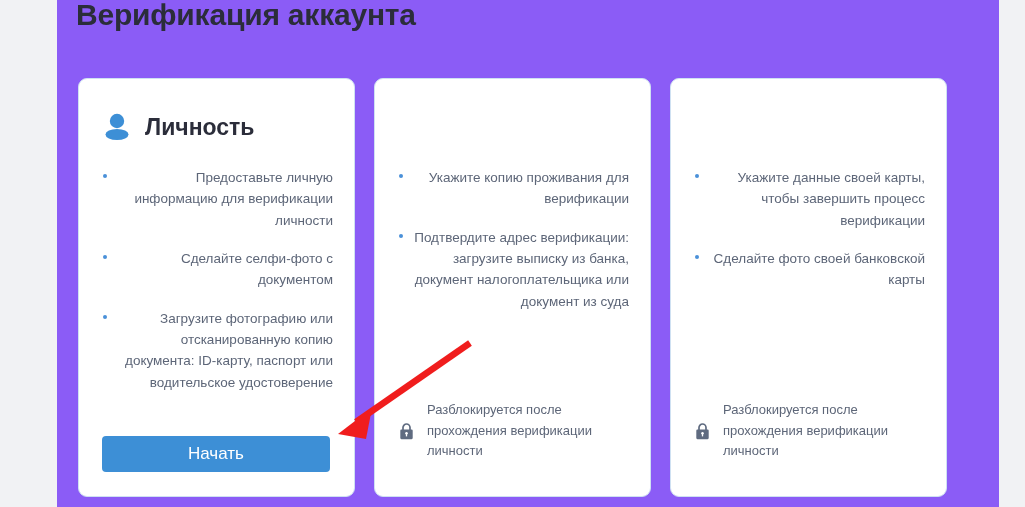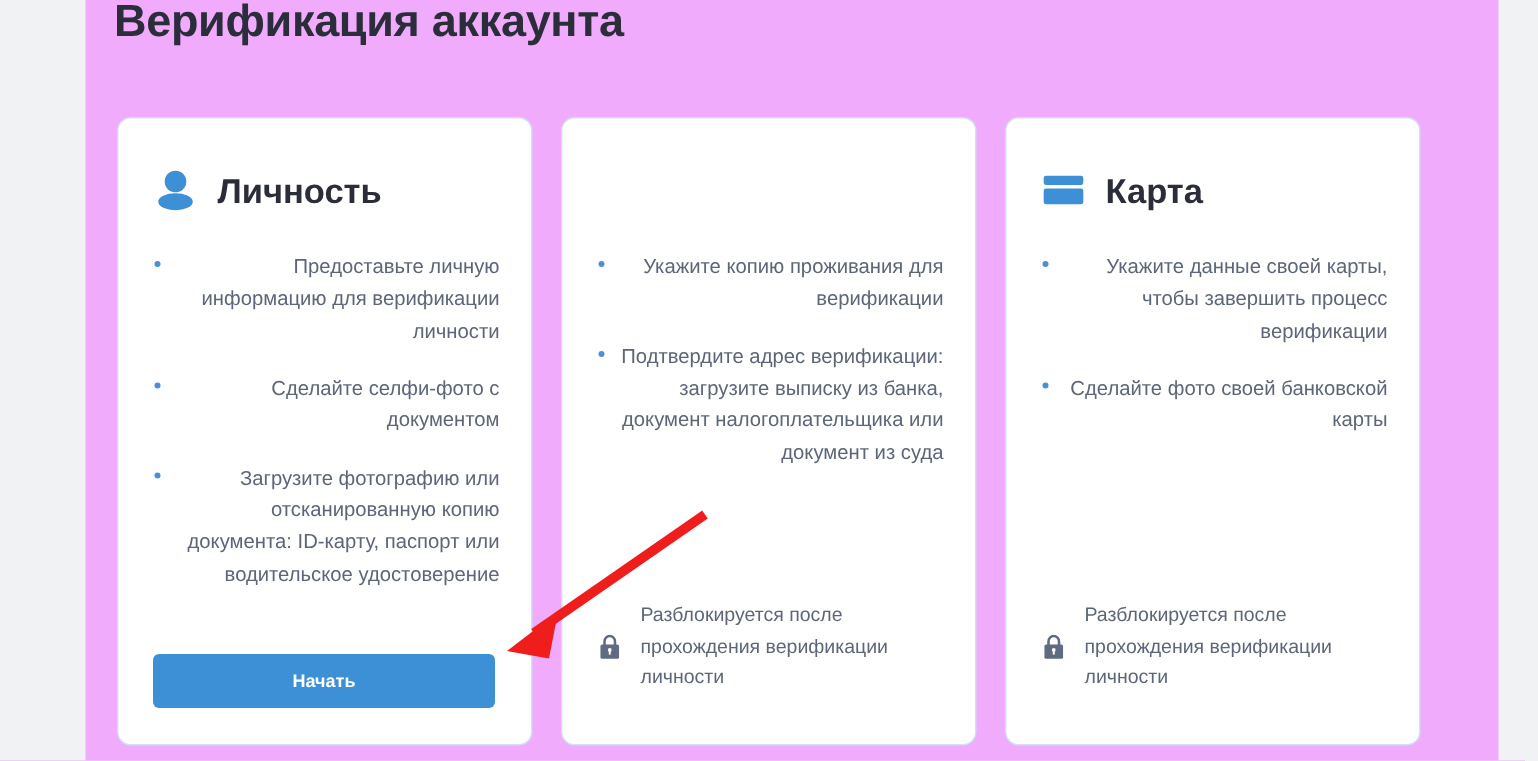--- a/index.html
+++ b/index.html
@@ -13,21 +13,21 @@
     font-family: "Liberation Sans", "DejaVu Sans", sans-serif;
     overflow: hidden;
     position: relative;
   }
   .page {
     position: absolute;
     left: 57px;
     top: 0;
     width: 942px;
     height: 507px;
-    background: #f0abfc;
+    background: #8b5cf6;
   }
   .page-title {
     position: absolute;
     left: 19px;
     top: -2px;
     font-size: 30px;
     font-weight: bold;
     color: #2b2d3a;
     letter-spacing: -0.2px;
     white-space: nowrap;
@@ -106,22 +106,22 @@
   .start-button {
     position: absolute;
     left: 23px;
     bottom: 24px;
     width: 228px;
     height: 36px;
     border: none;
     border-radius: 4px;
     background: #3d8fd6;
     color: #ffffff;
-    font-size: 12px;
-    font-weight: bold;
+    font-size: 17px;
+    font-weight: normal;
     font-family: "Liberation Sans", "DejaVu Sans", sans-serif;
     cursor: pointer;
     padding: 0;
   }
   .locked {
     position: absolute;
     left: 24px;
     bottom: 34px;
     width: 232px;
     display: flex;
@@ -201,29 +201,20 @@
             <rect x="1.3" y="6.6" width="12.4" height="9.6" rx="1.1" fill="#5f6b80"></rect>
             <circle cx="7.5" cy="10.3" r="1.25" fill="#ffffff"></circle>
             <rect x="6.85" y="10.4" width="1.3" height="3" fill="#ffffff"></rect>
           </svg>
         </span>
         <span class="locked-text">Разблокируется после прохождения верификации личности</span>
       </div>
     </div>
 
     <div class="card">
-      <div class="card-head">
-        <span class="card-icon">
-          <svg width="28" height="24" viewBox="0 0 28 24">
-            <rect x="0.8" y="2.2" width="26.4" height="6.2" rx="1.6" fill="#3d8fd6"></rect>
-            <rect x="0.8" y="10.6" width="26.4" height="10.6" rx="1.6" fill="#3d8fd6"></rect>
-          </svg>
-        </span>
-        <span class="card-title">Карта</span>
-      </div>
       <ul class="bullets">
         <li class="bullet">
           <span class="bullet-dot"></span>
           <span>Укажите данные своей карты, чтобы завершить процесс верификации</span>
         </li>
         <li class="bullet">
           <span class="bullet-dot"></span>
           <span>Сделайте фото своей банковской карты</span>
         </li>
       </ul>

